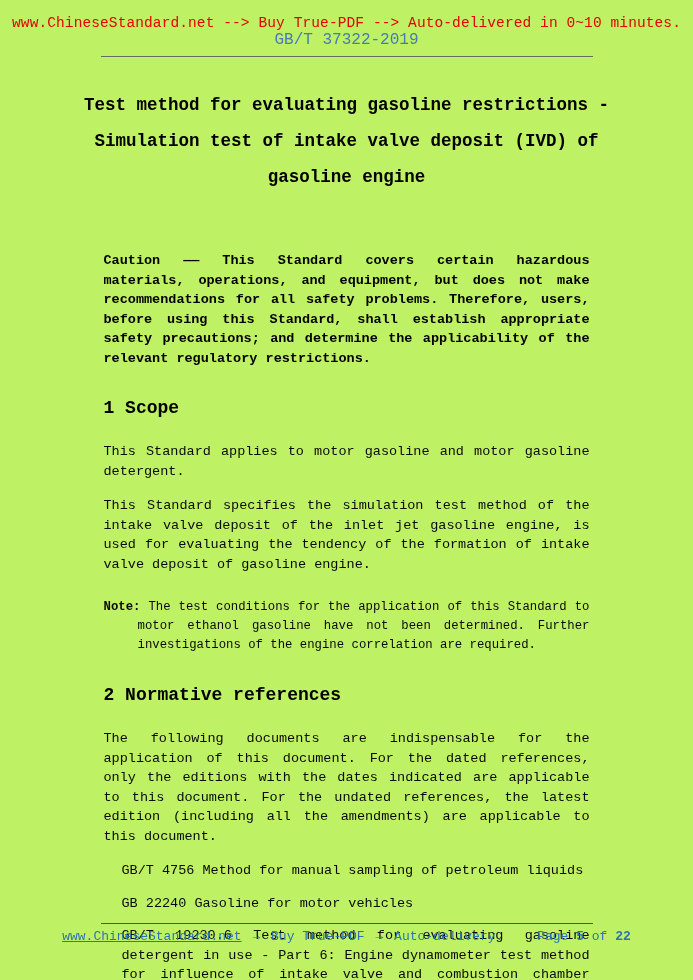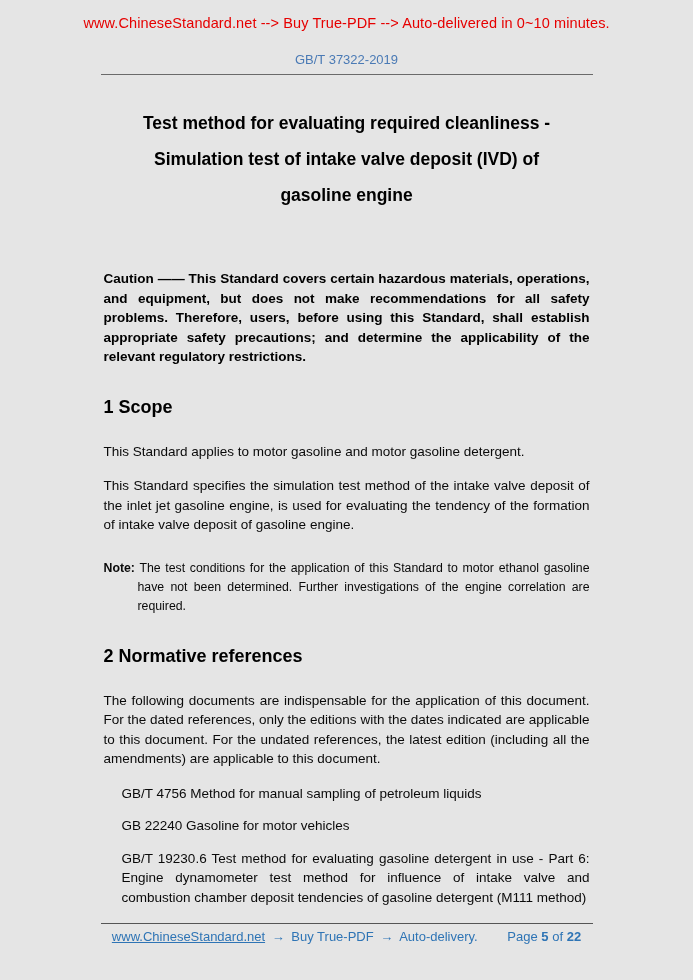--- a/index.html
+++ b/index.html
@@ -4,35 +4,34 @@
 <style>
   * { margin: 0; padding: 0; box-sizing: border-box; }
   html, body { background: #ffffff; }
   body {
     width: 693px; height: 980px;
     font-family: "Liberation Sans", sans-serif;
     color: #111;
     position: relative;
     overflow: hidden;
   }
-  .page { width: 693px; height: 980px; position: relative; background: #e5e5e5; }
+  .page { width: 693px; height: 980px; position: relative; background: #bef264; font-family: Liberation Mono, monospace; }
 
   .banner {
     padding-top: 15px;
     text-align: center;
     color: var(--banner-red, #e60000);
     font-size: 14.5px;
     letter-spacing: 0.1px;
   }
 
   .doc-number {
-    margin-top: 21px;
     text-align: center;
     color: var(--header-blue, #4a7ab5);
-    font-size: 13px;
+    font-size: 16px;
   }
   .header-rule {
     width: 492px;
     margin: 7px auto 0;
     border-bottom: 1px solid #6a6a6a;
   }
 
   .title {
     margin-top: 30px;
     text-align: center;
@@ -122,21 +121,21 @@
 <div class="page">
 
   <div class="banner">
     <span>www.ChineseStandard.net --&gt; Buy True-PDF --&gt; Auto-delivered in 0~10 minutes.</span>
   </div>
 
   <div class="doc-number">GB/T 37322-2019</div>
   <div class="header-rule"></div>
 
   <h1 class="title">
-    <span class="title-line">Test method for evaluating required cleanliness -</span>
+    <span class="title-line">Test method for evaluating gasoline restrictions -</span>
     <span class="title-line">Simulation test of intake valve deposit (IVD) of</span>
     <span class="title-line">gasoline engine</span>
   </h1>
 
   <div class="content">
 
     <p class="caution">Caution —— This Standard covers certain hazardous materials, operations, and equipment, but does not make recommendations for all safety problems. Therefore, users, before using this Standard, shall establish appropriate safety precautions; and determine the applicability of the relevant regulatory restrictions.</p>
 
     <h2 class="section-heading">1 Scope</h2>
 

